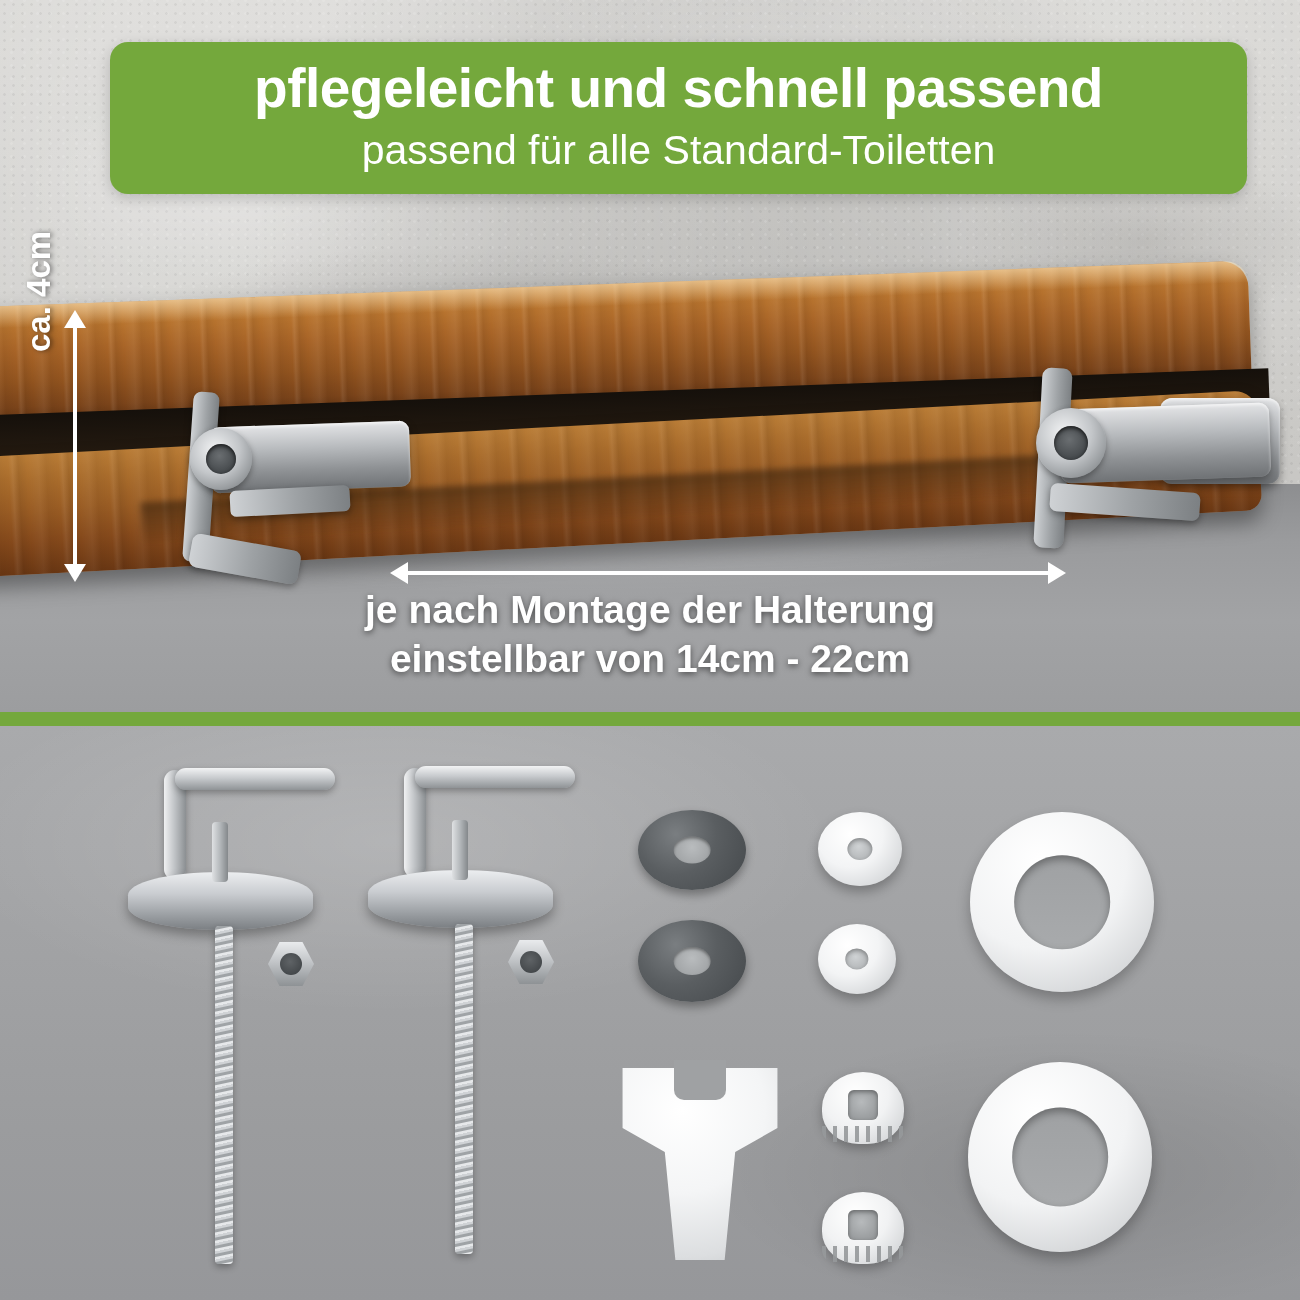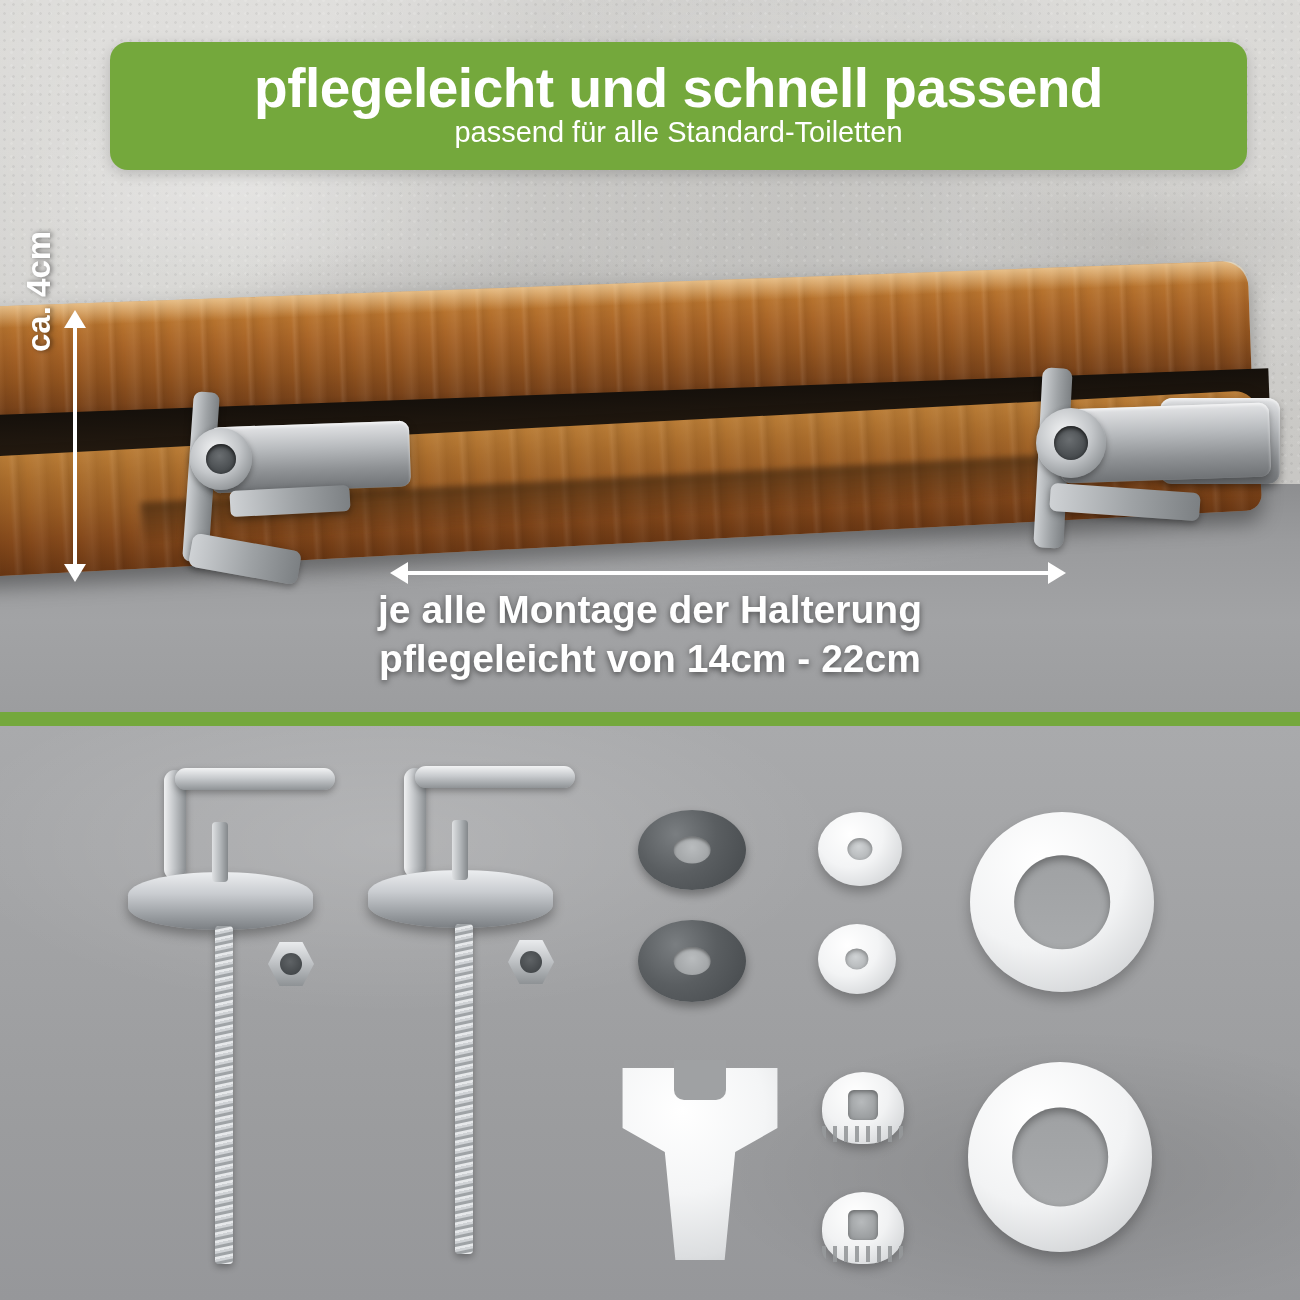--- a/index.html
+++ b/index.html
@@ -194,22 +194,22 @@
     text-align: center;
     color: #ffffff;
   }
   .banner-title {
     font-size: 55px;
     line-height: 1.04;
     font-weight: 700;
     letter-spacing: -0.5px;
   }
   .banner-sub {
-    margin-top: 0;
-    font-size: 29px;
+    margin-top: 12px;
+    font-size: 41px;
     line-height: 1.05;
     font-weight: 400;
   }
 
   
   .vdim {
     position: absolute;
     left: 62px; top: 312px;
     width: 26px; height: 268px;
   }
@@ -480,22 +480,22 @@
       <div class="arrow-dn"></div>
     </div>
     <div class="vdim-label">ca. 4cm</div>
 
     <div class="hdim">
       <div class="arrow-l"></div>
       <div class="line"></div>
       <div class="arrow-r"></div>
     </div>
     <div class="hdim-label">
-      <div>je alle Montage der Halterung</div>
-      <div>pflegeleicht von 14cm - 22cm</div>
+      <div>je nach Montage der Halterung</div>
+      <div>einstellbar von 14cm - 22cm</div>
     </div>
 
     <div class="banner">
       <div class="banner-title">pflegeleicht und schnell passend</div>
       <div class="banner-sub">passend für alle Standard-Toiletten</div>
     </div>
   </div>
 
   <div class="divider"></div>
 

